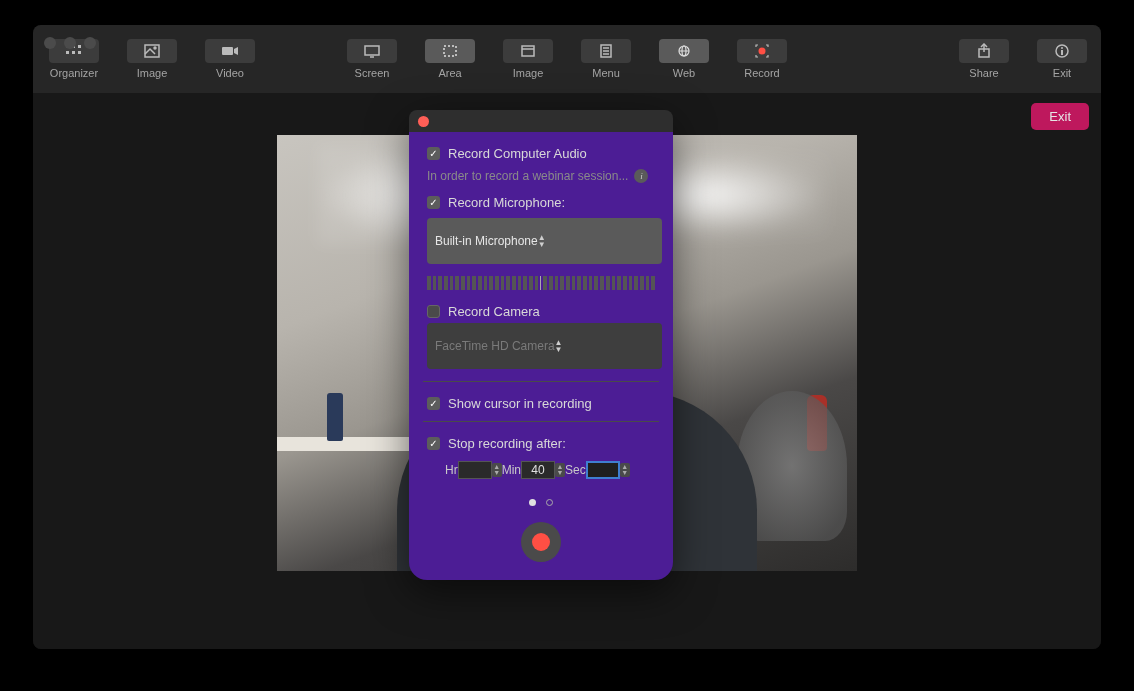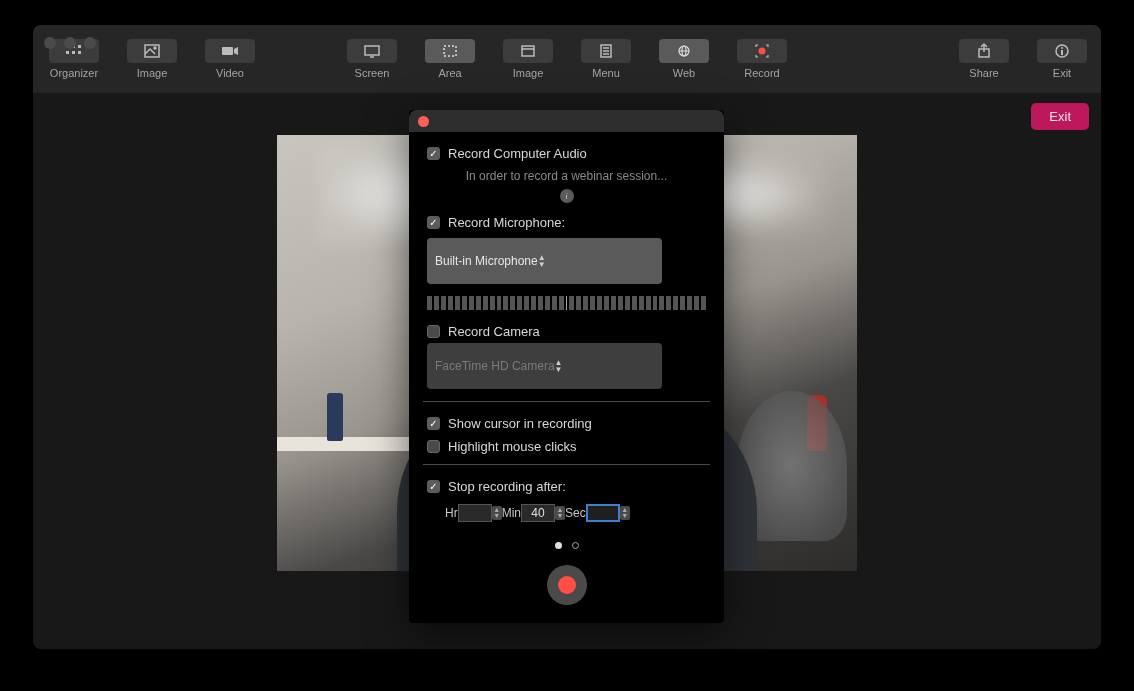--- a/index.html
+++ b/index.html
@@ -93,39 +93,39 @@
   }
   .bottle1 { position:absolute; left: 50px; bottom: 130px; width: 16px; height: 48px; background:#2a3a5a; border-radius: 3px 3px 2px 2px; }
   .bottle2 { position:absolute; right: 30px; bottom: 120px; width: 20px; height: 56px; background:#a83028; border-radius: 6px 6px 4px 4px; }
   .desk { position:absolute; left:0; bottom: 120px; width: 180px; height: 14px; background:#e8e4dc; }
   .chair { position:absolute; right: 10px; bottom: 30px; width: 110px; height: 150px; background: radial-gradient(ellipse at center, #888 0%, #555 80%); border-radius: 50% 50% 20% 20%; opacity:0.7;}
   .person { position:absolute; left: 120px; bottom: -20px; width: 360px; height: 200px; background: #2f3338; border-radius: 120px 120px 0 0; }
   
   .panel {
     position: absolute;
     left: 376px; top: 17px;
-    width: 315px;
-    background: #000000;
-    border-radius: 4px;
+    width: 264px;
+    background: #4c1d95;
+    border-radius: 18px;
     box-shadow: 0 12px 40px rgba(0,0,0,0.55);
     color: #d8d8d8;
     font-size: 13px;
   }
   .panel-titlebar {
     height: 22px;
     background: #2e2e2e;
     border-radius: 8px 8px 0 0;
     display:flex; align-items:center;
     padding-left: 9px;
   }
   .panel-close { width:11px; height:11px; border-radius:50%; background:#ff5f57; }
   
   .panel-body { padding: 14px 18px 18px 18px; }
   .row { display:flex; align-items:center; gap:8px; margin-bottom: 8px; }
-  .hint { color:#8a8a8a; font-size: 12px; margin-left: 0; margin-bottom: 12px; display:flex; align-items:center; gap:6px;flex-direction:column;}
+  .hint { color:#8a8a8a; font-size: 12px; margin-left: 0; margin-bottom: 12px; display:flex; align-items:center; gap:6px;}
   
   .checkbox {
     width:13px; height:13px; border-radius:3px;
     background:#5c5c5c; display:flex; align-items:center; justify-content:center;
     flex-shrink:0;
   }
   .checkbox.checked::after { content:"✓"; color:#fff; font-size:10px; line-height:1; }
   .checkbox.unchecked { background:#4a4a4a; border:1px solid #666; }
   
   .select {
@@ -405,24 +405,20 @@
               <span>▲</span>
               <span>▼</span>
             </div>
         </div>
 
         <div class="divider"></div>
 
         <div class="row">
           <div class="checkbox checked"></div>
           <span>Show cursor in recording</span>
-        </div>
-        <div class="row">
-          <div class="checkbox unchecked"></div>
-          <span>Highlight mouse clicks</span>
         </div>
 
         <div class="divider"></div>
 
         <div class="row">
           <div class="checkbox checked"></div>
           <span>Stop recording after:</span>
         </div>
 
         <div class="time-row">

